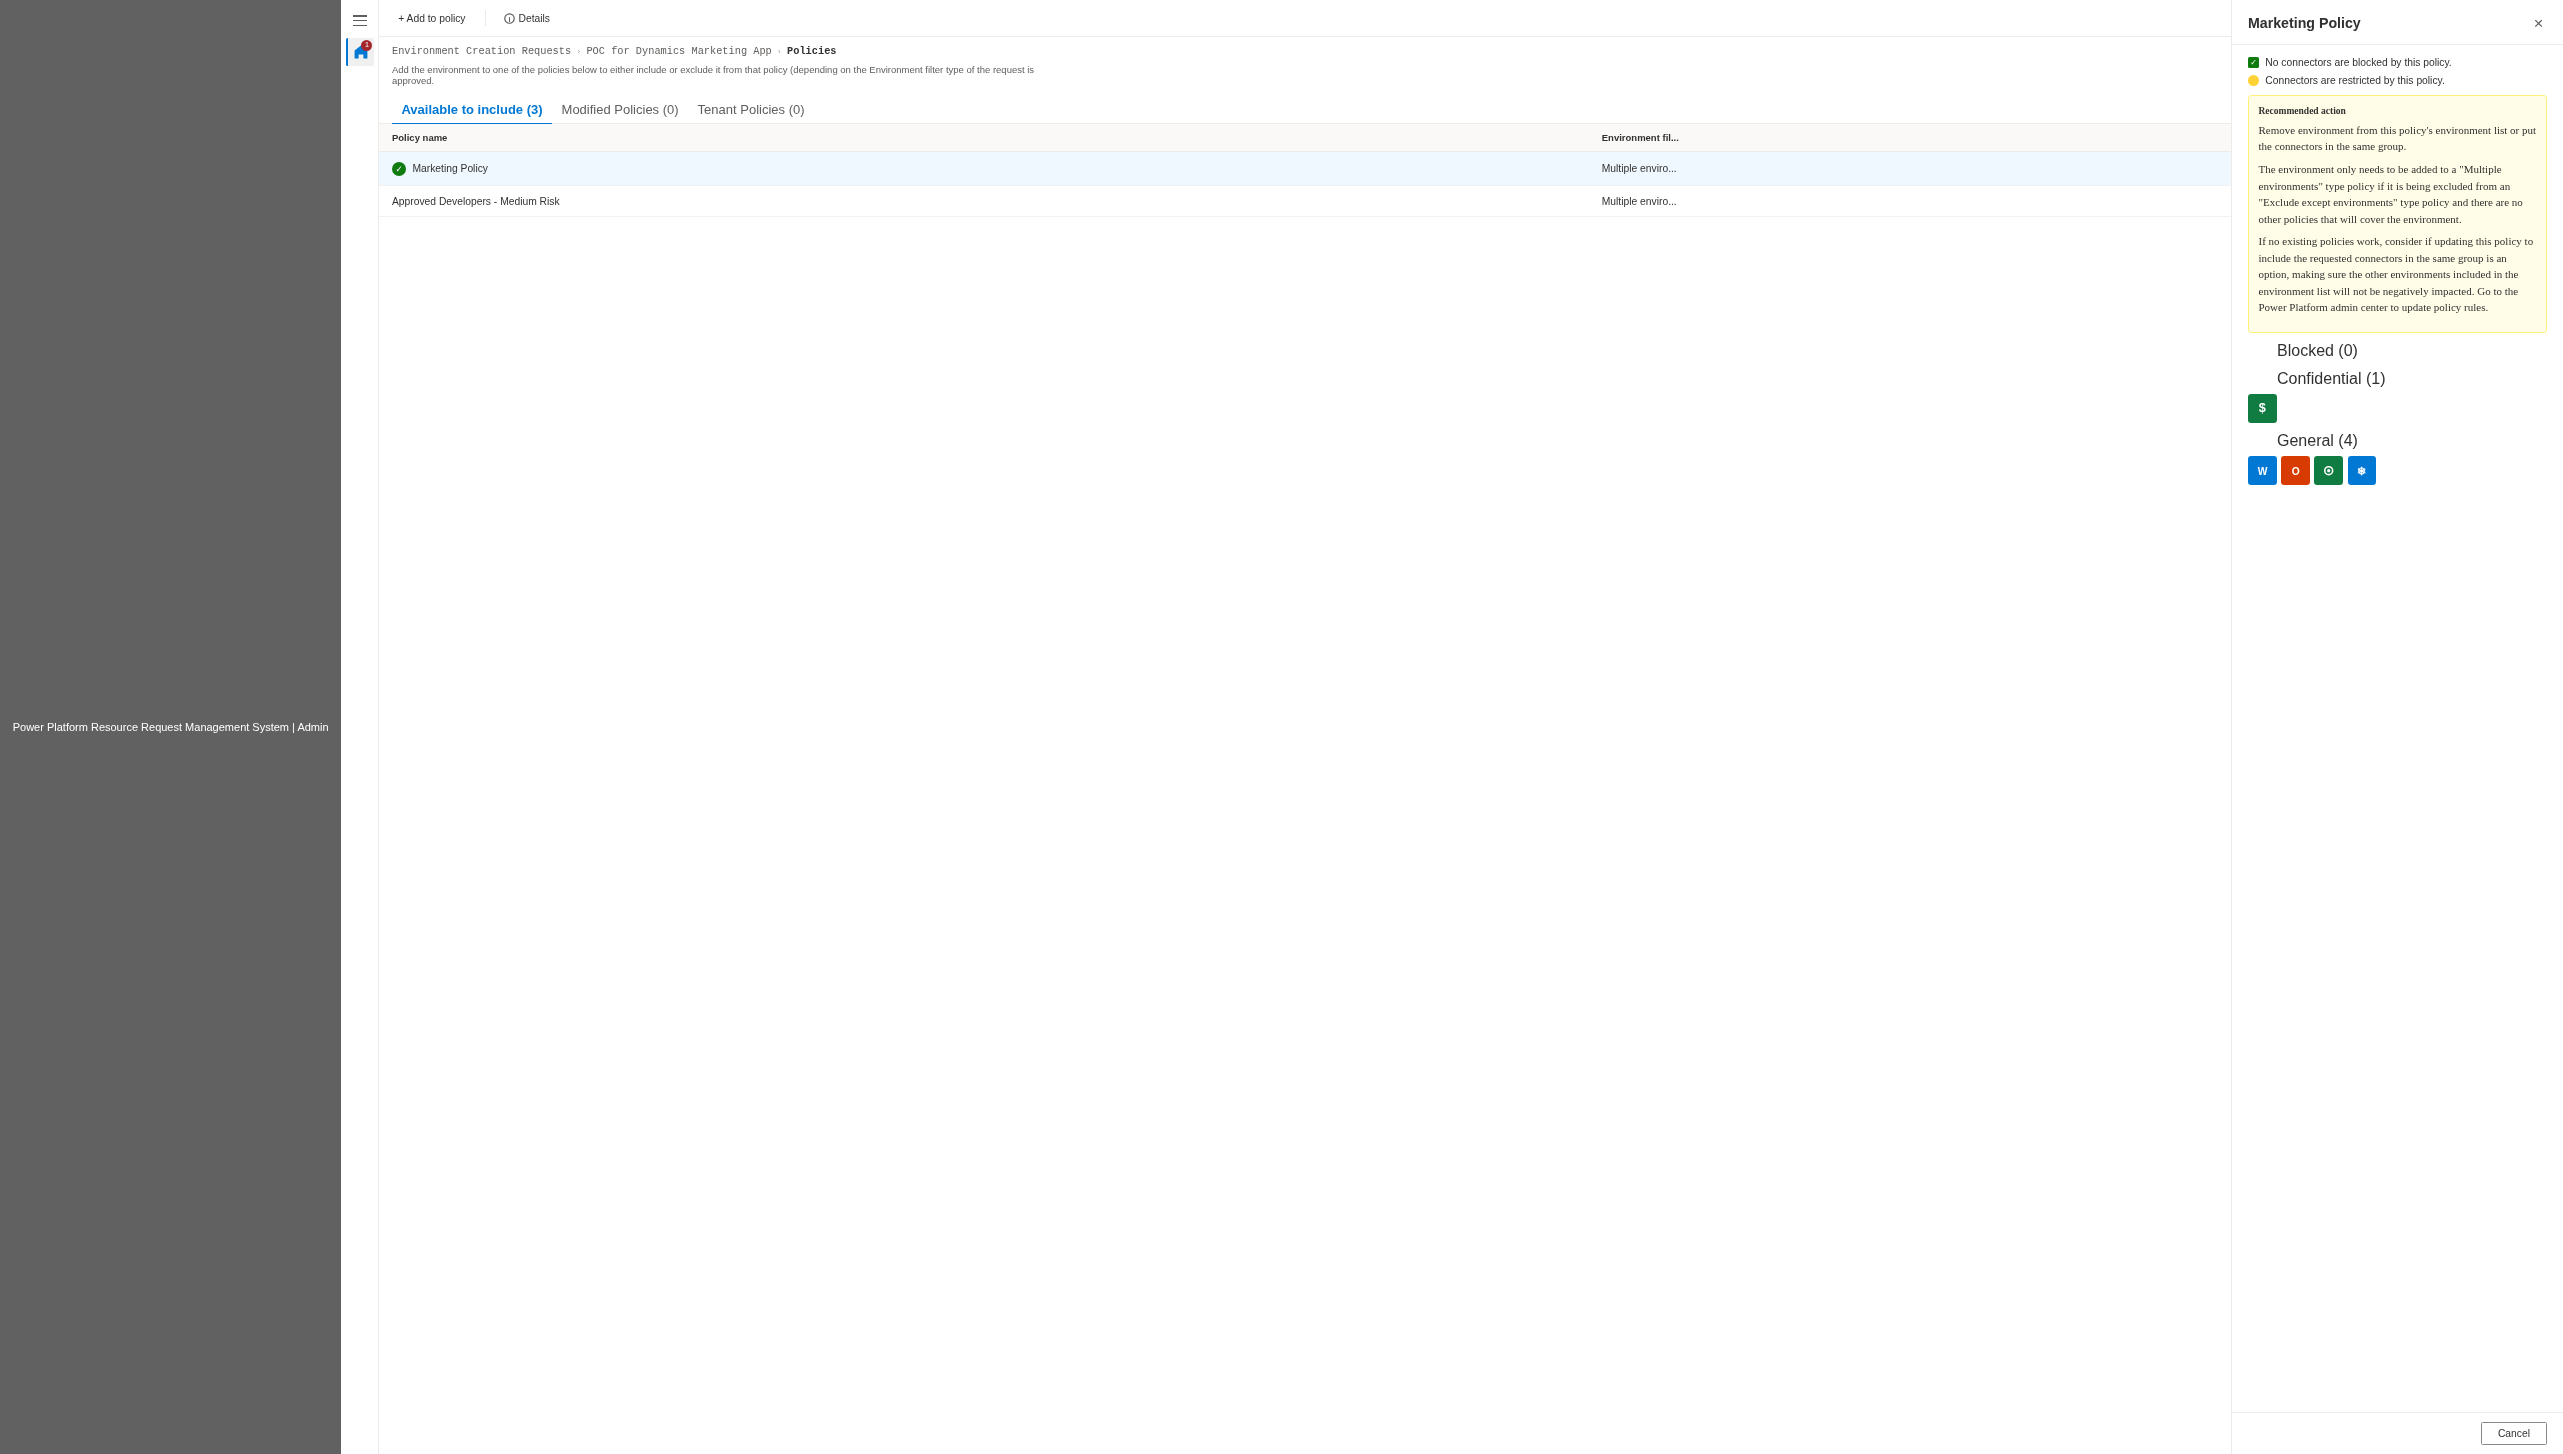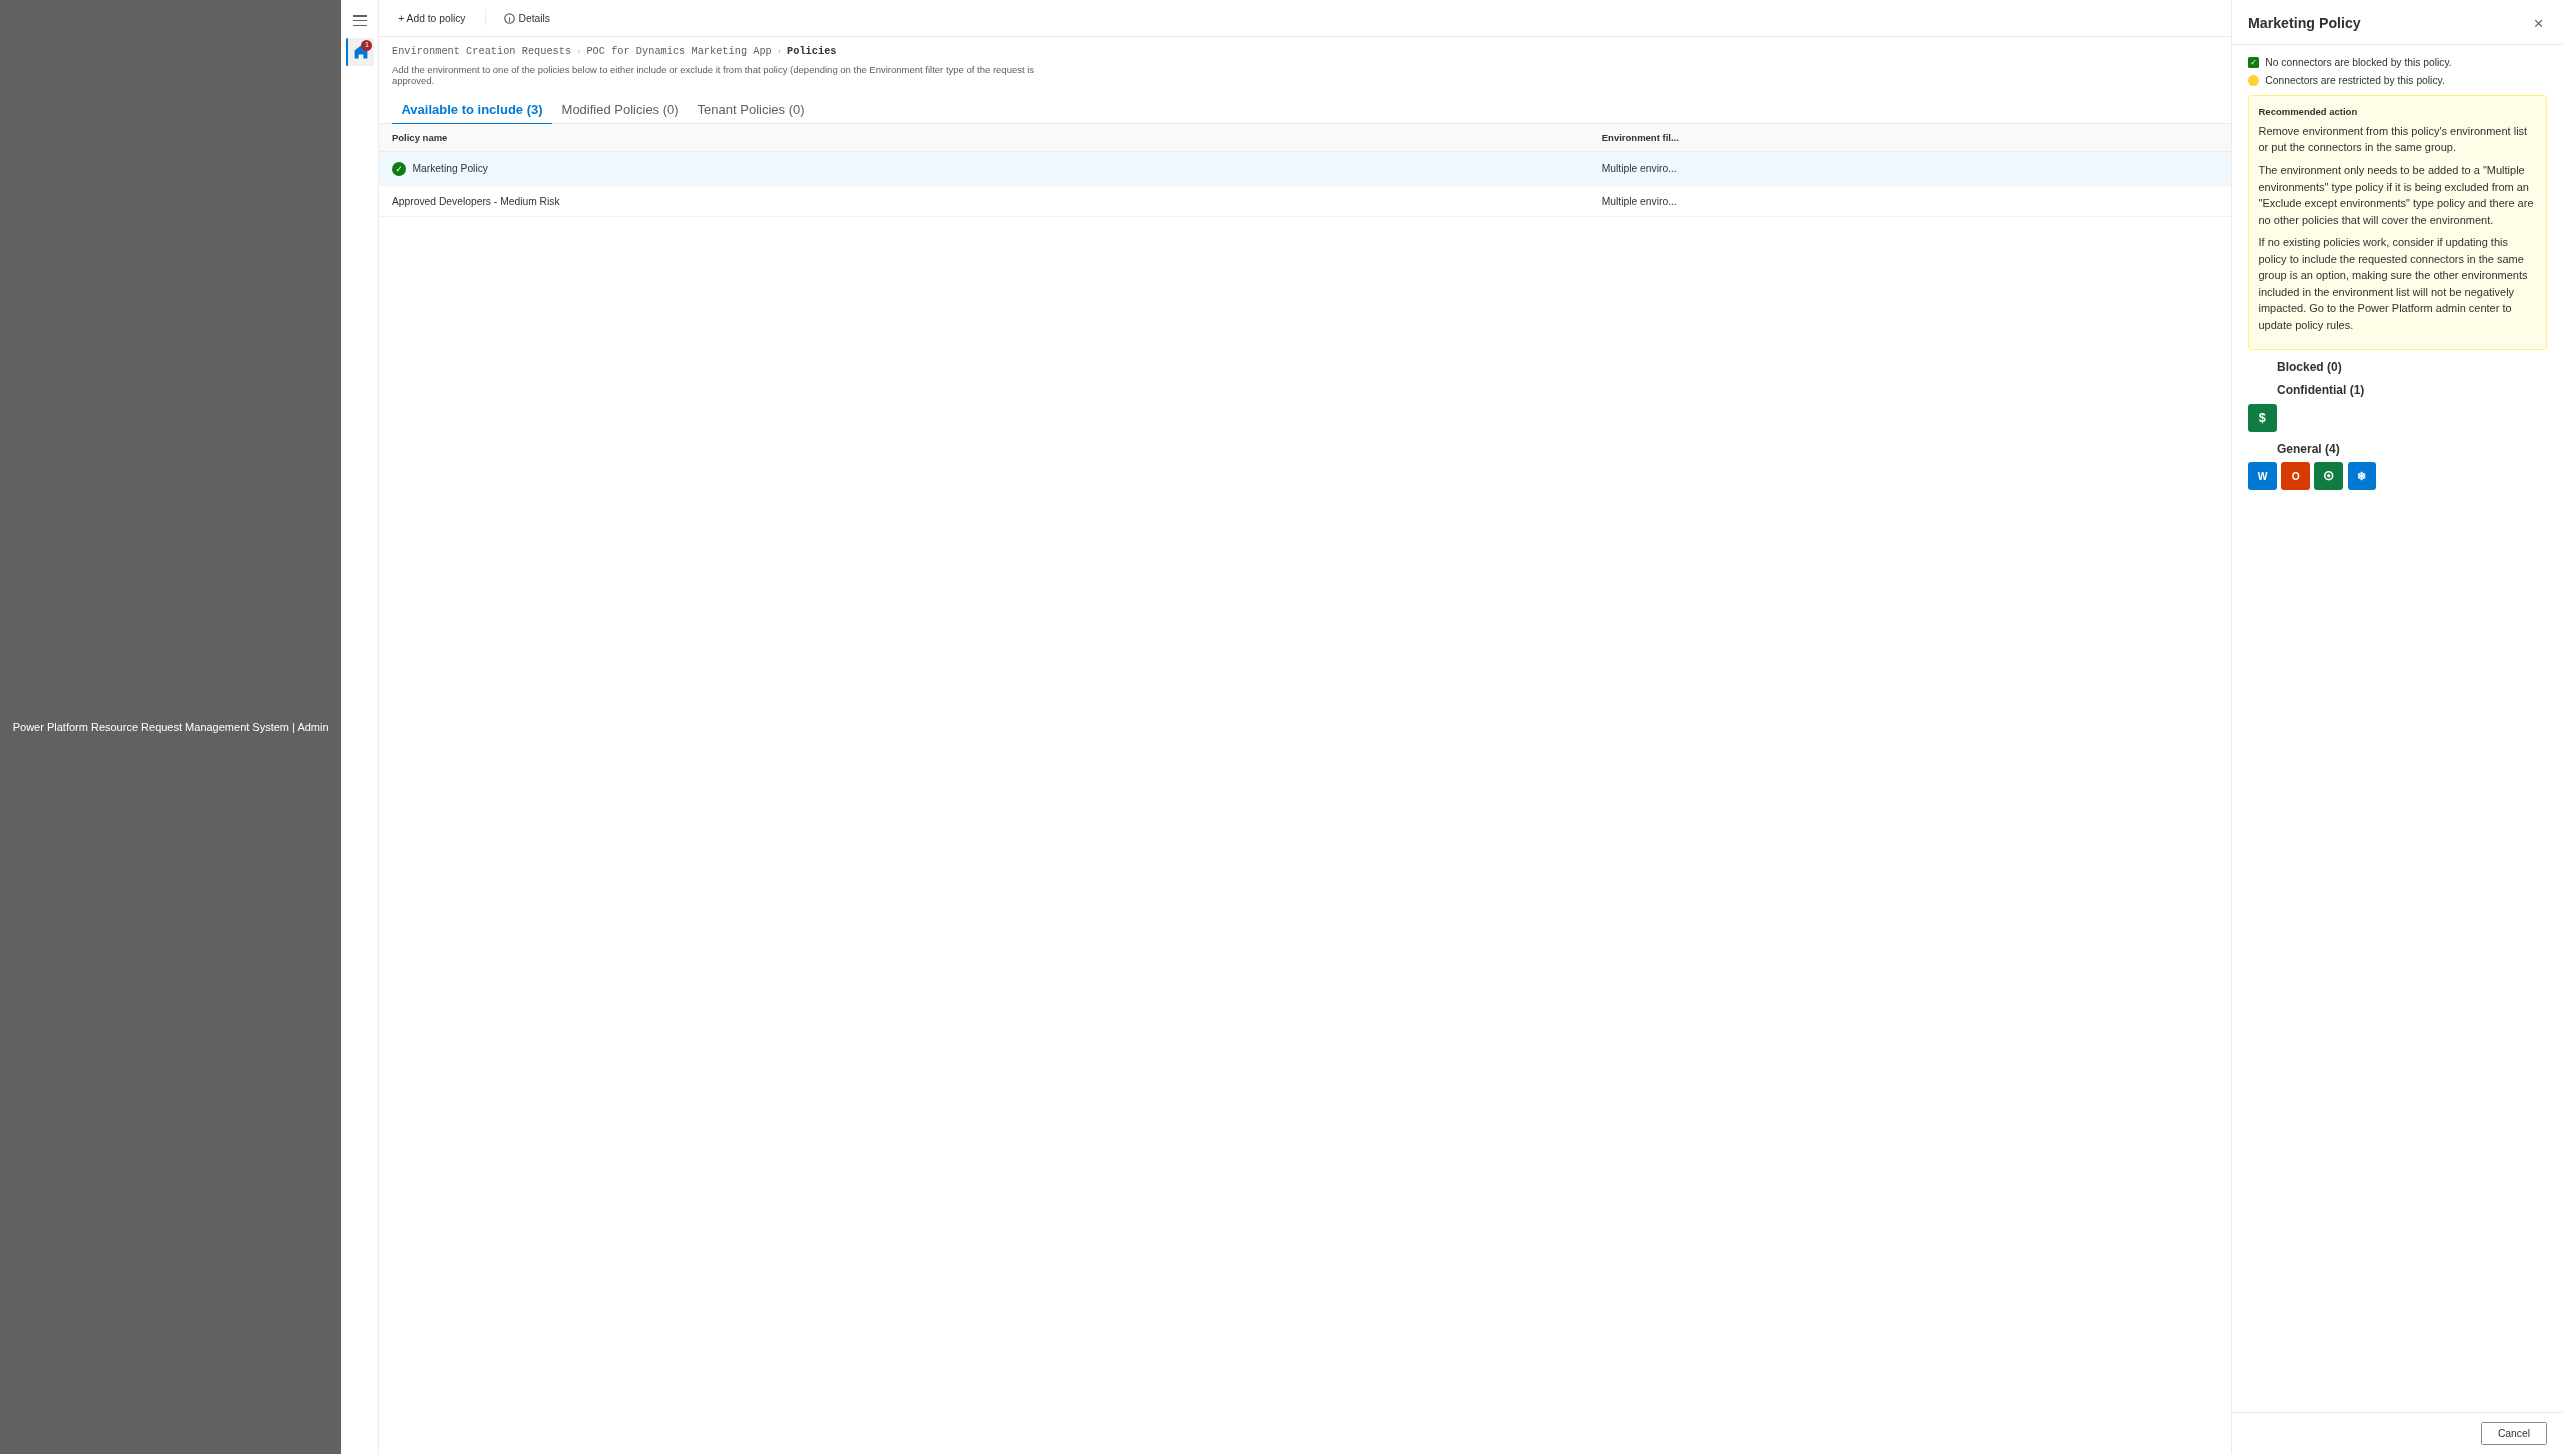--- a/index.html
+++ b/index.html
@@ -265,41 +265,42 @@
       flex-shrink: 0;
     }
 
     
     .recommendation-box {
       background: #fffde7;
       border: 0.8px solid #fff176;
       border-radius: 3.2px;
       padding: 9.5px;
       margin: 9.5px 0;
+      font-family: Liberation Serif, serif;
     }
     .rec-title {
       font-weight: 600;
       font-size: 9.5px;
       color: #323130;
       margin-bottom: 6.3px;
     }
     .rec-text {
       font-size: 11px;
       color: #323130;
       line-height: 1.5;
       margin-bottom: 6.3px;
     }
 
     
     .group-section {
       margin: 9.5px 0;
     }
     .group-title {
-      font-size: 12px;
-      font-weight: 700;
+      font-size: 16px;
+      font-weight: 400;
       color: #323130;
       margin-bottom: 6.3px;
       padding-left: 29px;
     }
     .connector-icons {
       display: flex;
       gap: 4.7px;
       flex-wrap: wrap;
     }
     .connector-icon {

